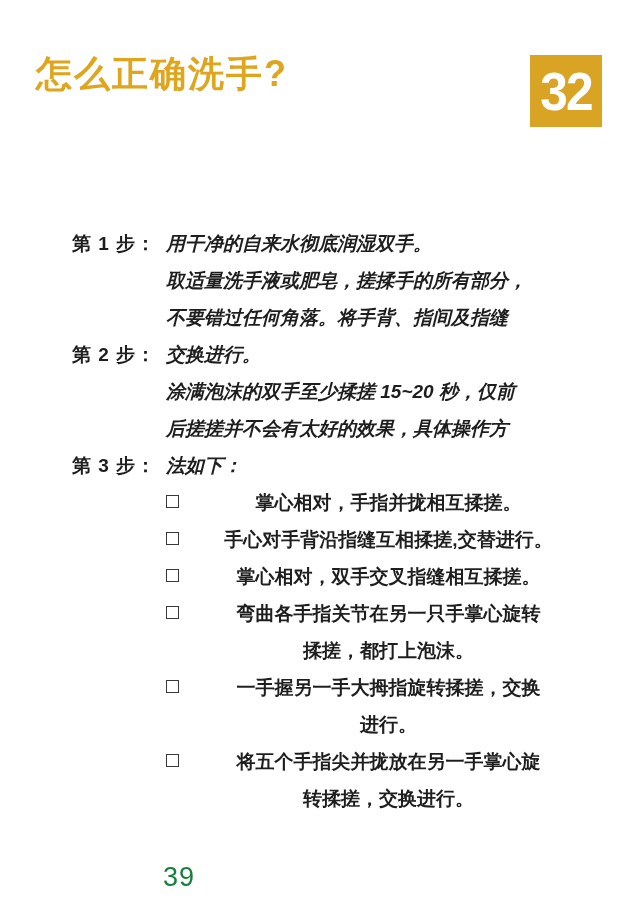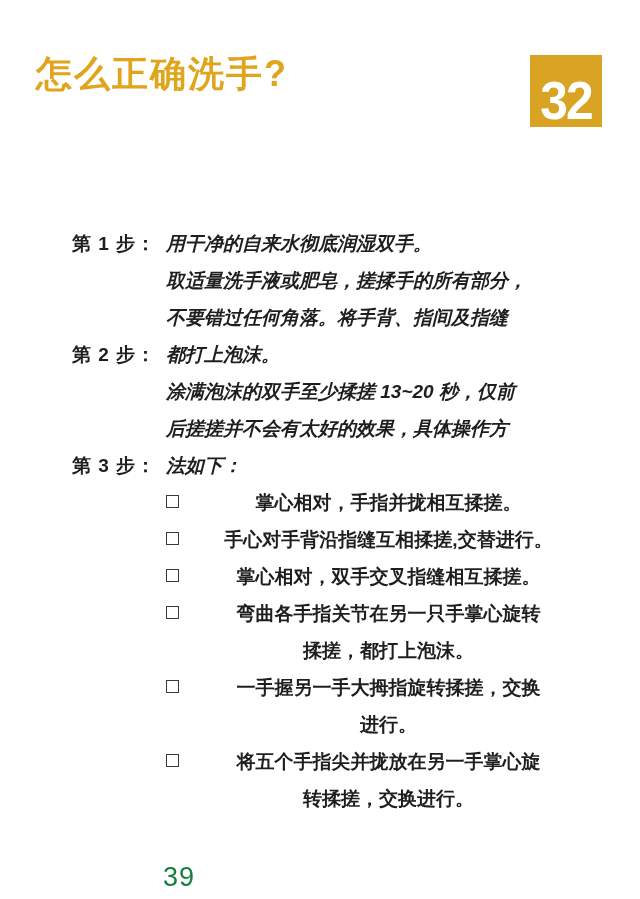--- a/index.html
+++ b/index.html
@@ -23,21 +23,21 @@
     white-space: nowrap;
   }
   .chapter-badge {
     position: absolute;
     left: 530px;
     top: 55px;
     width: 72px;
     height: 72px;
     background: #D9A424;
     display: flex;
-    align-items: flex-end;
+    align-items: center;
     justify-content: center;
   }
   .chapter-badge-number {
     color: #ffffff;
     font-weight: bold;
     font-size: 54px;
     line-height: 1;
     letter-spacing: -2px;
     transform: scaleX(0.92);
   }
@@ -102,28 +102,28 @@
       <div class="step-text">
         <div class="step-line">用干净的自来水彻底润湿双手。</div>
       </div>
     </div>
 
     <div class="step-row">
       <div class="step-label">第 2 步：</div>
       <div class="step-text">
         <div class="step-line">取适量洗手液或肥皂，搓揉手的所有部分，</div>
         <div class="step-line">不要错过任何角落。将手背、指间及指缝</div>
-        <div class="step-line">都打上泡沫。</div>
+        <div class="step-line">交换进行。</div>
       </div>
     </div>
 
     <div class="step-row">
       <div class="step-label">第 3 步：</div>
       <div class="step-text">
-        <div class="step-line">涂满泡沫的双手至少揉搓 13~20 秒，仅前</div>
+        <div class="step-line">涂满泡沫的双手至少揉搓 15~20 秒，仅前</div>
         <div class="step-line">后搓搓并不会有太好的效果，具体操作方</div>
         <div class="step-line">法如下：</div>
       </div>
     </div>
 
     <div class="bullet-list">
 
       <div class="bullet-row">
         <span class="bullet-checkbox"></span>
         <div class="bullet-text">

